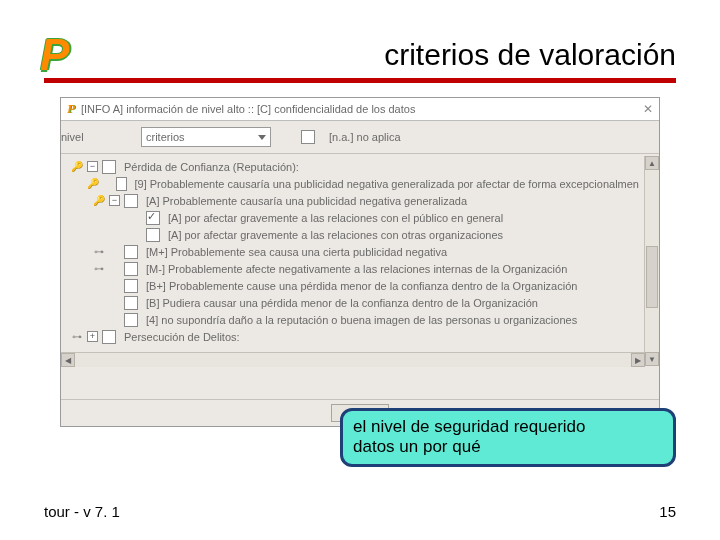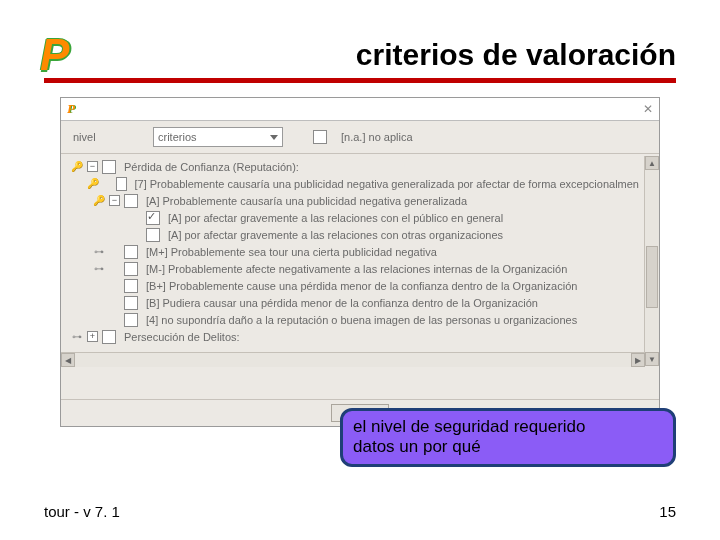--- a/index.html
+++ b/index.html
@@ -1,24 +1,24 @@
 <!DOCTYPE html>
 <html><head>
 <meta charset="utf-8">
 <style>
   html,body{margin:0;padding:0;width:720px;height:540px;font-family:Arial,Helvetica,sans-serif;background:#fff;color:#000}
   .slide{position:relative;width:720px;height:540px;box-sizing:border-box;padding:26px 44px 0 44px}
   .logo{position:absolute;left:40px;top:30px;font-family:"Arial Black",Arial,sans-serif;font-size:44px;font-weight:900;font-style:italic;color:#ff8a00;text-shadow:2px 0 0 #3aa53a,-1px 0 0 #3aa53a,0 2px 0 #3aa53a,0 -1px 0 #3aa53a}
-  .title{text-align:right;font-size:30px;font-weight:700;margin:0 0 6px 0;padding-top:12px}
+  .title{text-align:right;font-size:30px;font-weight:400;margin:0 0 6px 0;padding-top:12px}
   .hr{height:5px;background:#c00000;margin:0 0 14px 0}
   .shot{position:relative;width:600px;height:330px;margin:0 auto;border:1px solid #9a9a9a;background:#ece9e4;box-sizing:border-box}
   .titlebar{display:flex;align-items:center;height:22px;background:#fff;border-bottom:1px solid #bdbdbd;font-size:11px;color:#6a6a6a;padding:0 6px;gap:6px}
   .p-icon{font-family:"Arial Black";font-style:italic;font-weight:900;color:#ff8a00;font-size:13px;text-shadow:1px 0 0 #3aa53a}
   .titlebar .x{margin-left:auto;color:#8a8a8a;font-size:12px}
-  .formrow{display:flex;align-items:center;gap:10px;padding:6px 12px;font-size:11px;color:#6a6a6a}
+  .formrow{display:flex;align-items:center;gap:10px;padding:6px 0;font-size:11px;color:#6a6a6a}
   .formrow .lbl{width:70px}
   .select{display:flex;align-items:center;justify-content:space-between;width:120px;height:18px;background:#fff;border:1px solid #9a9a9a;padding:0 4px;font-size:11px;color:#6a6a6a}
   .select .caret{width:0;height:0;border-left:4px solid transparent;border-right:4px solid transparent;border-top:5px solid #6a6a6a}
   .chk{display:inline-block;width:12px;height:12px;border:1px solid #8a8a8a;background:#fff;vertical-align:middle;margin-right:4px;position:relative}
   .chk.checked::after{content:"✓";position:absolute;left:0;top:-2px;font-size:11px;color:#555}
   .textfield{height:18px;background:#fff;border:1px solid #9a9a9a;flex:1}
   .sep{height:1px;background:#c7c2bb;margin:0 0 2px 0}
   .tree-wrap{position:relative;height:210px}
   .tree{position:absolute;left:0;right:14px;top:0;bottom:0;overflow:hidden;font-size:11px;color:#6a6a6a;padding:2px 6px}
   .vscroll{position:absolute;right:0;top:0;bottom:0;width:14px;background:#e8e5df;border-left:1px solid #c5c0b8}
@@ -26,35 +26,36 @@
   .vscroll .thumb{position:absolute;left:1px;right:1px;top:90px;height:60px;background:#d6d2cb;border:1px solid #b5b0a8}
   .hscroll{position:absolute;left:0;right:14px;bottom:-1px;height:14px;background:#e8e5df;border-top:1px solid #c5c0b8}
   .hscroll .arrow{position:absolute;top:0;width:14px;height:14px;background:#d6d2cb;border:1px solid #b5b0a8;box-sizing:border-box;display:flex;align-items:center;justify-content:center;font-size:8px;color:#666}
   .hscroll .arrow.l{left:0}.hscroll .arrow.r{right:0}
   .node{display:flex;align-items:center;gap:4px;height:17px;white-space:nowrap}
   .key{display:inline-block;font-size:10px;color:#888;width:12px;text-align:center}
   .toggle{display:inline-block;width:9px;height:9px;border:1px solid #8a8a8a;background:#fff;font-size:9px;line-height:8px;text-align:center;color:#555}
   .spacer{display:inline-block}
   .btnbar{position:absolute;left:0;right:0;bottom:0;height:26px;background:#ece9e4;border-top:1px solid #c7c2bb;display:flex;align-items:center;justify-content:center}
   .btn{height:18px;padding:0 12px;font-size:11px;color:#6a6a6a;background:#e8e5df;border:1px solid #aaa59c}
-  .callout{position:absolute;left:340px;top:408px;width:310px;border:3px solid #1f3f77;border-radius:12px;background:#8b5cf6;padding:6px 10px;font-size:17px;line-height:1.2}
+  .callout{position:absolute;left:340px;top:408px;width:310px;border:3px solid #1f3f77;border-radius:12px;background:#5eead4;padding:6px 10px;font-size:17px;line-height:1.2}
   .footer-left{position:absolute;left:44px;bottom:20px;font-size:15px}
   .footer-right{position:absolute;right:44px;bottom:20px;font-size:15px}
 </style>
 </head>
 <body>
 
 <div class="slide">
   <div class="logo">P</div>
   <h1 class="title">criterios de valoración</h1>
   <div class="hr"></div>
 
   <div class="shot">
     <div class="titlebar">
       <span class="p-icon">P</span>
+      <span>[INFO A] información de nivel alto :: [C] confidencialidad de los datos</span>
       <span class="x">✕</span>
     </div>
 
     <div class="formrow">
       <span class="lbl">nivel</span>
       <span class="select">
         <span>criterios</span>
         <span class="caret"></span>
       </span>
       <span style="width:10px"></span>
@@ -72,21 +73,21 @@
             <span class="key">🔑</span>
             <span class="toggle">−</span>
             <span class="chk"></span>
             <span>Pérdida de Confianza (Reputación):</span>
           </div>
           <div class="node">
             <span class="spacer" style="width: 22px;"></span>
             <span class="key">🔑</span>
             <span style="width: 11px; display: inline-block;"></span>
             <span class="chk"></span>
-            <span>[7] Probablemente causaría una publicidad negativa generalizada por afectar de forma excepcionalmen</span>
+            <span>[9] Probablemente causaría una publicidad negativa generalizada por afectar de forma excepcionalmen</span>
           </div>
           <div class="node">
             <span class="spacer" style="width: 22px;"></span>
             <span class="key">🔑</span>
             <span class="toggle">−</span>
             <span class="chk"></span>
             <span>[A] Probablemente causaría una publicidad negativa generalizada</span>
           </div>
           <div class="node">
             <span class="spacer" style="width: 44px;"></span>
@@ -100,21 +101,21 @@
             <span class="key"></span>
             <span style="width: 11px; display: inline-block;"></span>
             <span class="chk"></span>
             <span>[A] por afectar gravemente a las relaciones con otras organizaciones</span>
           </div>
           <div class="node">
             <span class="spacer" style="width: 22px;"></span>
             <span class="key">⊶</span>
             <span style="width: 11px; display: inline-block;"></span>
             <span class="chk"></span>
-            <span>[M+] Probablemente sea tour una cierta publicidad negativa</span>
+            <span>[M+] Probablemente sea causa una cierta publicidad negativa</span>
           </div>
           <div class="node">
             <span class="spacer" style="width: 22px;"></span>
             <span class="key">⊶</span>
             <span style="width: 11px; display: inline-block;"></span>
             <span class="chk"></span>
             <span>[M-] Probablemente afecte negativamente a las relaciones internas de la Organización</span>
           </div>
           <div class="node">
             <span class="spacer" style="width: 22px;"></span>

